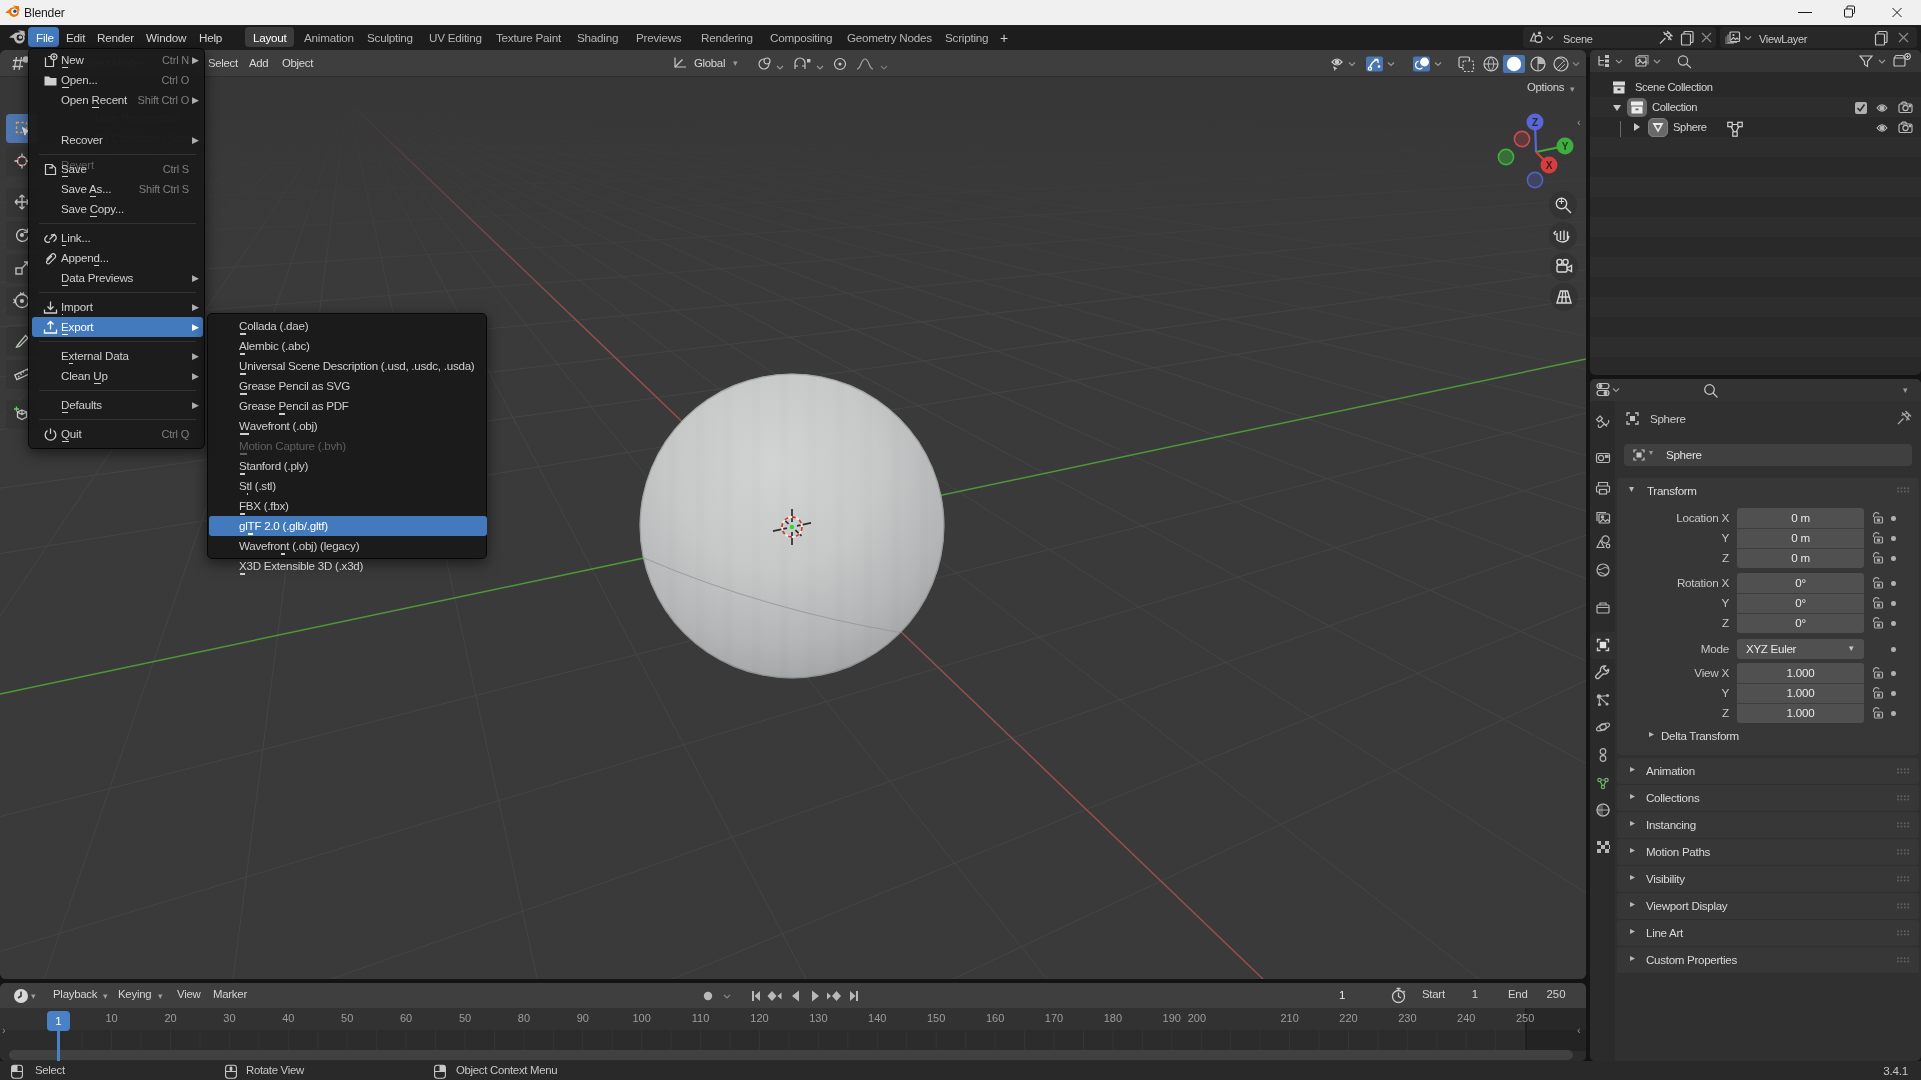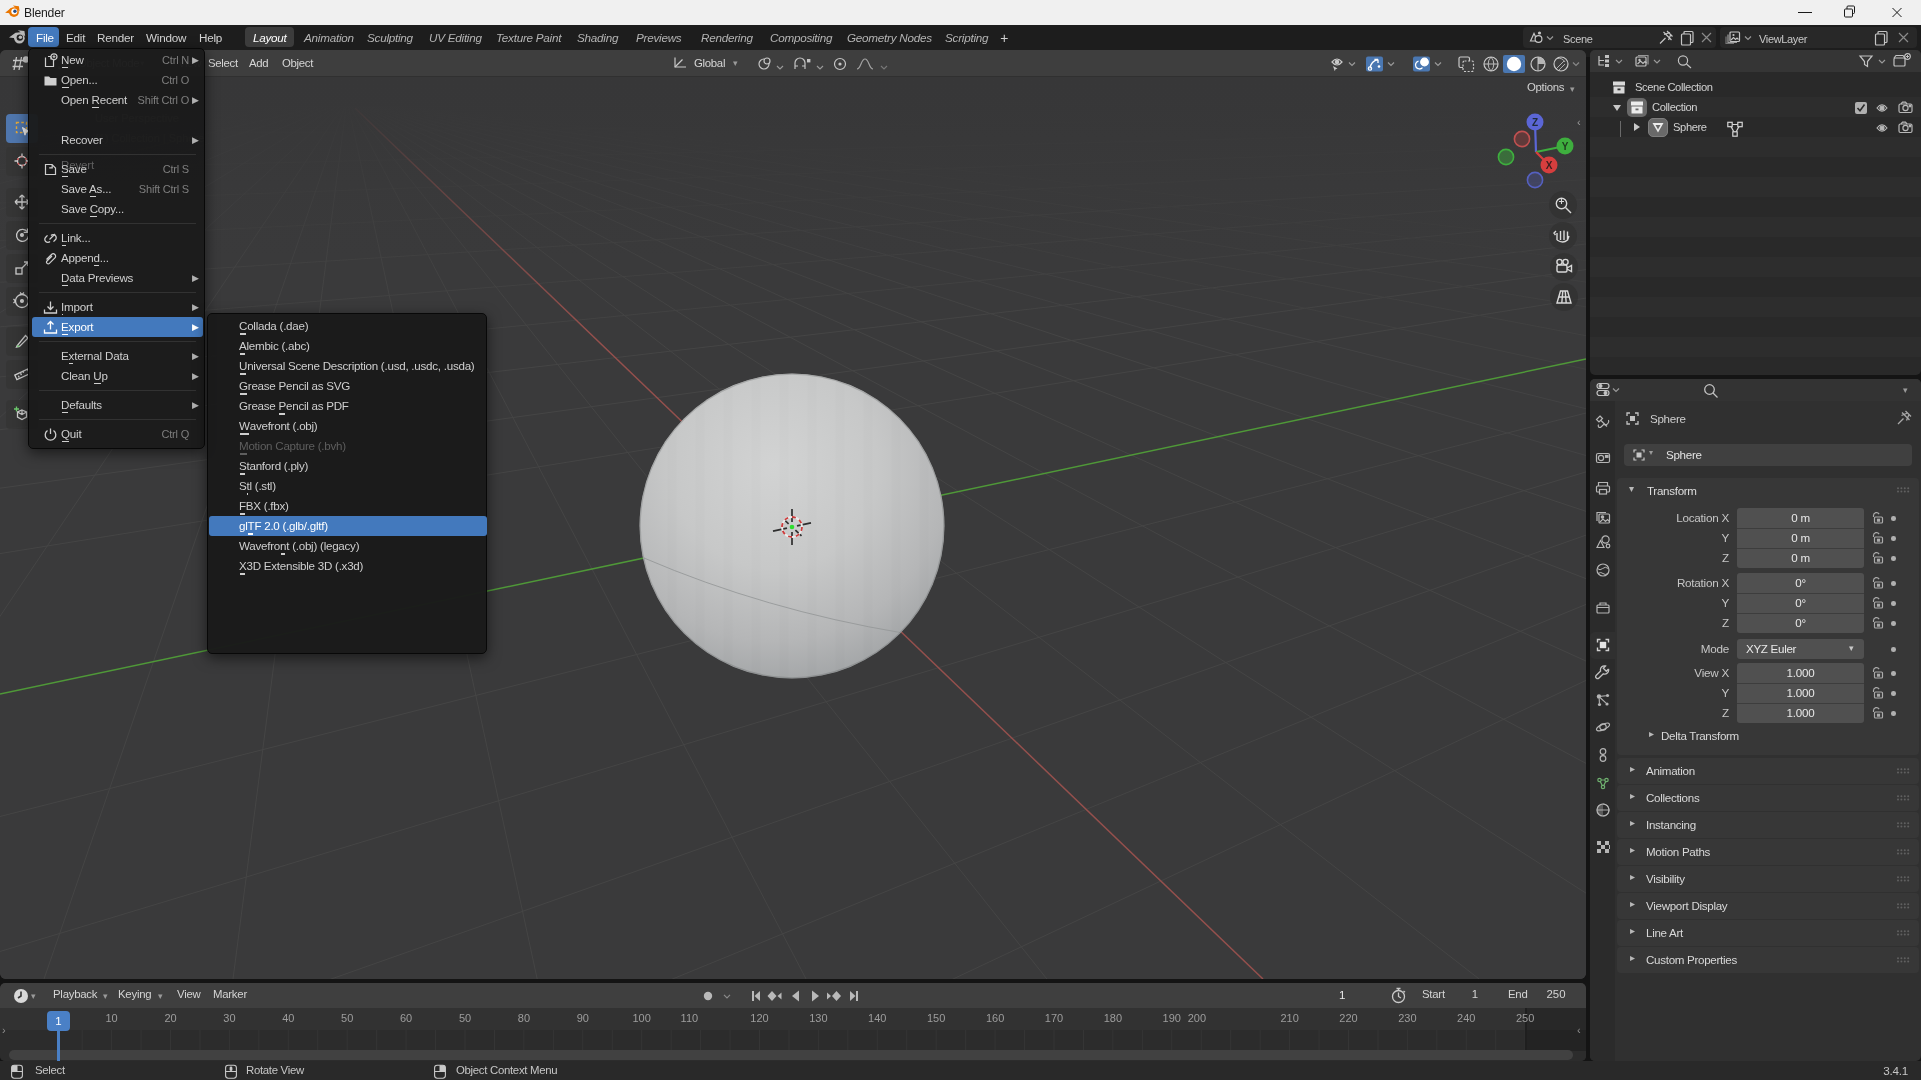--- a/index.html
+++ b/index.html
@@ -3,38 +3,38 @@
 <meta charset="utf-8">
 <style>
   * { margin:0; padding:0; box-sizing:border-box; }
   html,body { width:1921px; height:1080px; overflow:hidden; background:#141414;
     font-family:"Liberation Sans", sans-serif; }
   .abs { position:absolute; }
   #titlebar { position:absolute; left:0; top:0; width:1921px; height:25px; background:#f0f0f0; }
   #titlebar .tname { position:absolute; left:24px; top:6px; font-size:12.2px; letter-spacing:-0.2px; color:#1c1c1c; }
   #topbar { position:absolute; left:0; top:25px; width:1921px; height:32px; background:#1d1d1d; }
   .mitem { position:absolute; top:4px; height:18px; line-height:18px; font-size:11.7px; letter-spacing:-0.25px; color:#d3d3d3; }
-  .wtab  { position:absolute; top:4px; height:18px; line-height:18px; font-size:11.7px; letter-spacing:-0.25px; color:#b4b4b4;font-style:italic; }
+  .wtab  { position:absolute; top:4px; height:18px; line-height:18px; font-size:11.7px; letter-spacing:-0.25px; color:#b4b4b4; }
   #viewport { position:absolute; left:0; top:50px; width:1586px; height:929px;
     background:#3a3a3a; border-radius:6px; overflow:hidden; }
   #vphead { position:absolute; left:0; top:0; width:1586px; height:27px; background:#3e3e3e;
     border-bottom:1px solid #303030; }
   .hitem { position:absolute; top:5px; height:17px; line-height:17px; font-size:11.4px; letter-spacing:-0.3px; color:#d6d6d6; }
   #outliner { position:absolute; left:1590px; top:50px; width:331px; height:325px;
     background:#292929; border-radius:5px; overflow:hidden; }
   #props { position:absolute; left:1590px; top:379px; width:331px; height:682px;
     background:#303030; border-radius:5px; overflow:hidden; }
   #timeline { position:absolute; left:0; top:983px; width:1586px; height:78px;
     background:#2e2e2e; border-radius:5px; overflow:hidden; }
   #statusbar { position:absolute; left:0; top:1061px; width:1921px; height:19px; background:#292929; }
   
   #filemenu { position:absolute; left:28px; top:48px; width:177px; height:401px;
     background:rgba(27,27,27,0.97); border:1px solid #080808; border-radius:5px;
     box-shadow:0 4px 14px rgba(0,0,0,0.55); z-index:40; }
-  #submenu { position:absolute; left:207px; top:313px; width:280px; height:341px;
+  #submenu { position:absolute; left:207px; top:313px; width:280px; height:246px;
     background:rgba(26,26,26,0.97); border:1px solid #080808; border-radius:5px;
     box-shadow:0 4px 14px rgba(0,0,0,0.55); z-index:41; }
   .mrow { position:absolute; left:3px; width:171px; height:20px; font-size:11.6px; letter-spacing:-0.2px; color:#cfcfcf; white-space:nowrap; }
   .mrow .lab { position:absolute; left:29px; top:2px; height:16px; line-height:16px; }
   .mrow .sc  { position:absolute; right:14px; top:2px; height:16px; line-height:16px; font-size:11px; letter-spacing:-0.2px; color:#7e7e7e; }
   .mrow .arr { position:absolute; right:3px; top:4px; width:8px; height:12px; color:#b0b0b0; font-size:9px; line-height:12px;}
   .mrow.dis  { color:#5f5f5f;margin-top:45px; }
   .mrow.hl { background:#4379bd; border-radius:3px; color:#fff; }
   .mrow.hl .arr { color:#fff; }
   .msep { position:absolute; left:10px; width:157px; height:1px; background:#323232; }
@@ -1044,21 +1044,21 @@
 <div class="abs" style="left:91.6px;top:29px;width:40px;text-align:center;font-size:11px;color:#9d9d9d">10</div>
 <div class="abs" style="left:150.5px;top:29px;width:40px;text-align:center;font-size:11px;color:#9d9d9d">20</div>
 <div class="abs" style="left:209.4px;top:29px;width:40px;text-align:center;font-size:11px;color:#9d9d9d">30</div>
 <div class="abs" style="left:268.3px;top:29px;width:40px;text-align:center;font-size:11px;color:#9d9d9d">40</div>
 <div class="abs" style="left:327.2px;top:29px;width:40px;text-align:center;font-size:11px;color:#9d9d9d">50</div>
 <div class="abs" style="left:386.1px;top:29px;width:40px;text-align:center;font-size:11px;color:#9d9d9d">60</div>
 <div class="abs" style="left:445.0px;top:29px;width:40px;text-align:center;font-size:11px;color:#9d9d9d">50</div>
 <div class="abs" style="left:503.9px;top:29px;width:40px;text-align:center;font-size:11px;color:#9d9d9d">80</div>
 <div class="abs" style="left:562.8px;top:29px;width:40px;text-align:center;font-size:11px;color:#9d9d9d">90</div>
 <div class="abs" style="left:621.7px;top:29px;width:40px;text-align:center;font-size:11px;color:#9d9d9d">100</div>
-<div class="abs" style="left:680.6px;top:29px;width:40px;text-align:left;font-size:11px;color:#9d9d9d">110</div>
+<div class="abs" style="left:680.6px;top:29px;width:40px;text-align:center;font-size:11px;color:#9d9d9d">110</div>
 <div class="abs" style="left:739.5px;top:29px;width:40px;text-align:center;font-size:11px;color:#9d9d9d">120</div>
 <div class="abs" style="left:798.4px;top:29px;width:40px;text-align:center;font-size:11px;color:#9d9d9d">130</div>
 <div class="abs" style="left:857.3px;top:29px;width:40px;text-align:center;font-size:11px;color:#9d9d9d">140</div>
 <div class="abs" style="left:916.2px;top:29px;width:40px;text-align:center;font-size:11px;color:#9d9d9d">150</div>
 <div class="abs" style="left:975.1px;top:29px;width:40px;text-align:center;font-size:11px;color:#9d9d9d">160</div>
 <div class="abs" style="left:1034.0px;top:29px;width:40px;text-align:center;font-size:11px;color:#9d9d9d">170</div>
 <div class="abs" style="left:1092.9px;top:29px;width:40px;text-align:center;font-size:11px;color:#9d9d9d">180</div>
 <div class="abs" style="left:1151.8px;top:29px;width:40px;text-align:center;font-size:11px;color:#9d9d9d">190</div>
 <div class="abs" style="left:1166px;top:29px;width:40px;text-align:right;font-size:11px;color:#9d9d9d">200</div>
 <div class="abs" style="left:1269.6px;top:29px;width:40px;text-align:center;font-size:11px;color:#9d9d9d">210</div>

